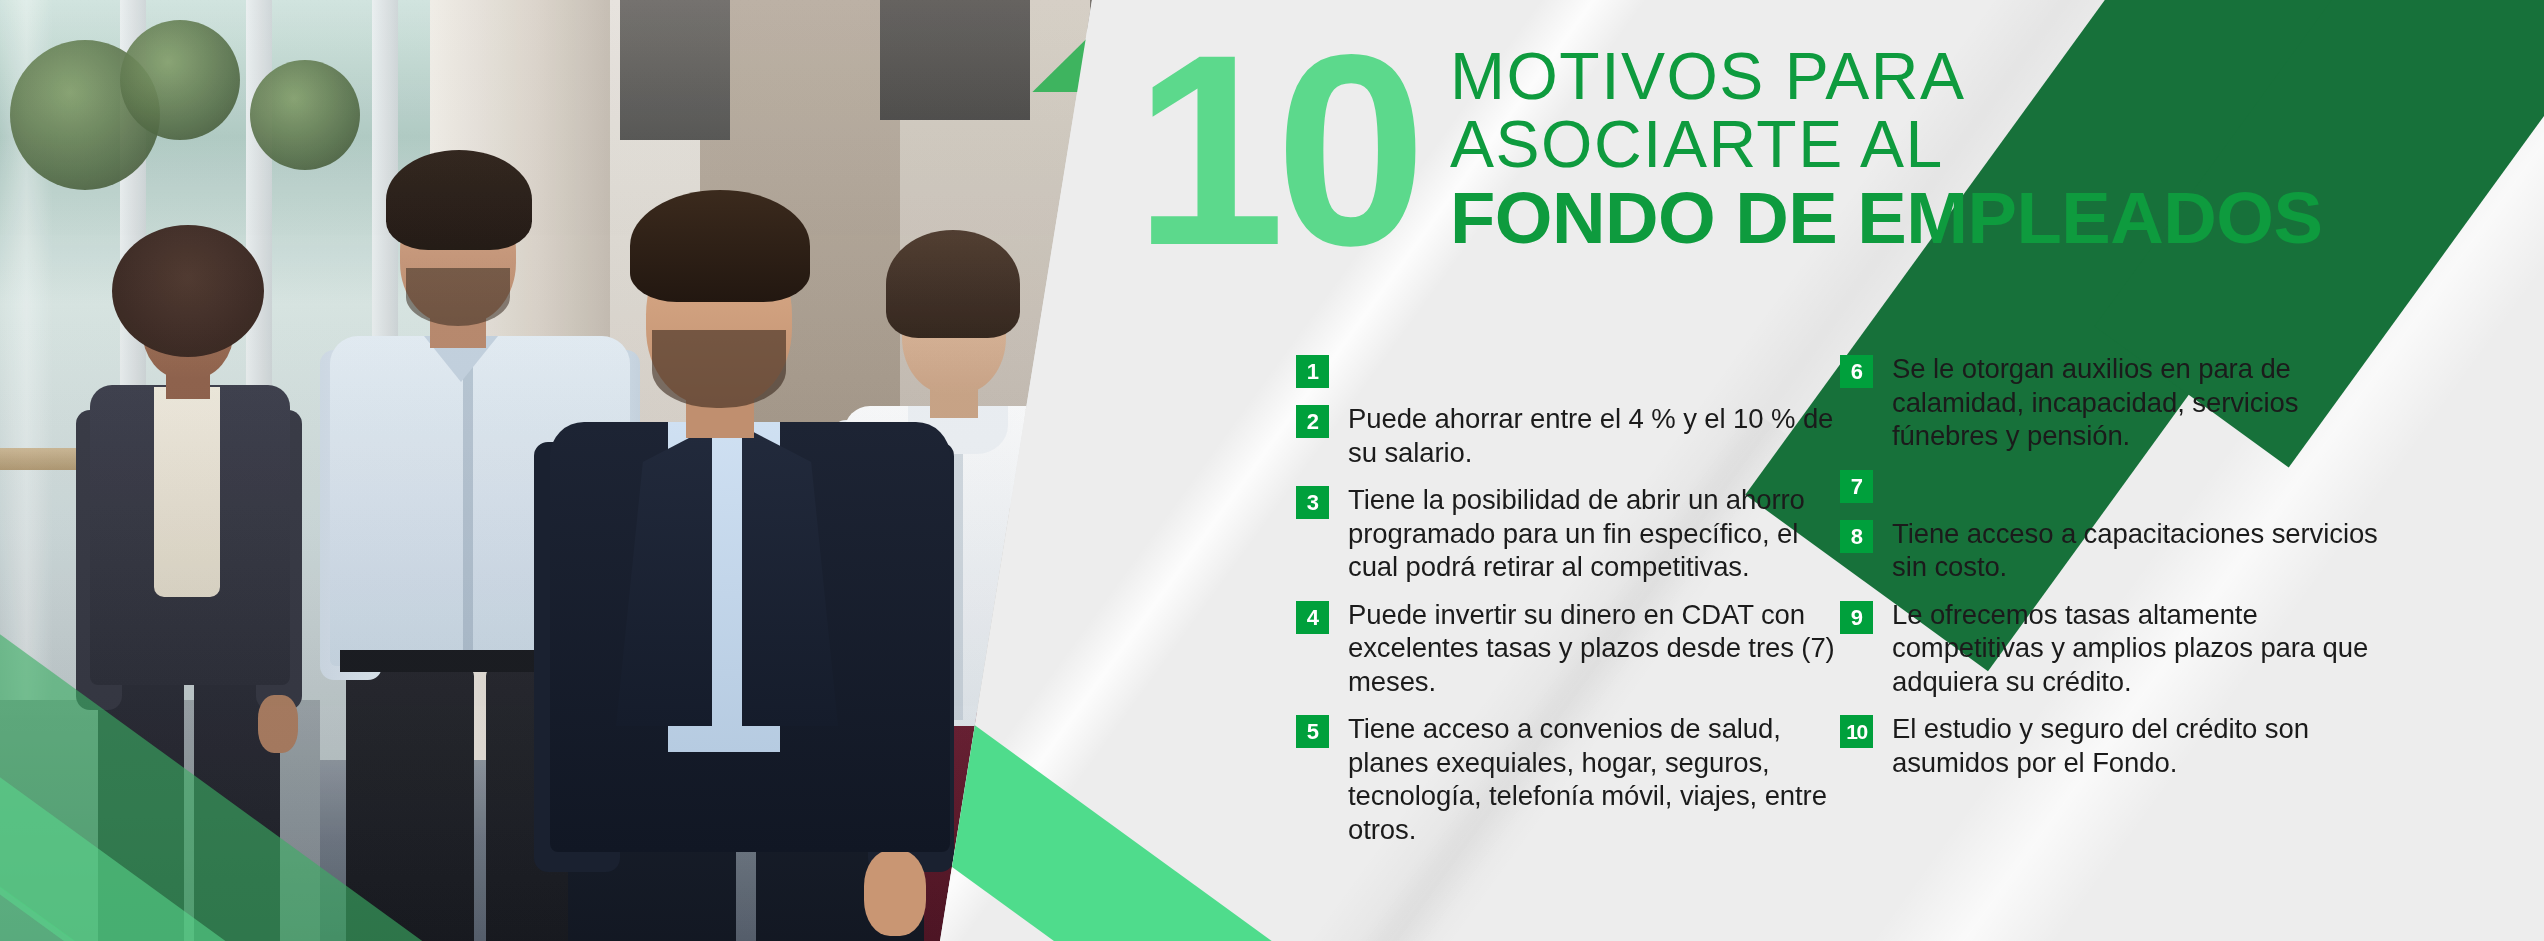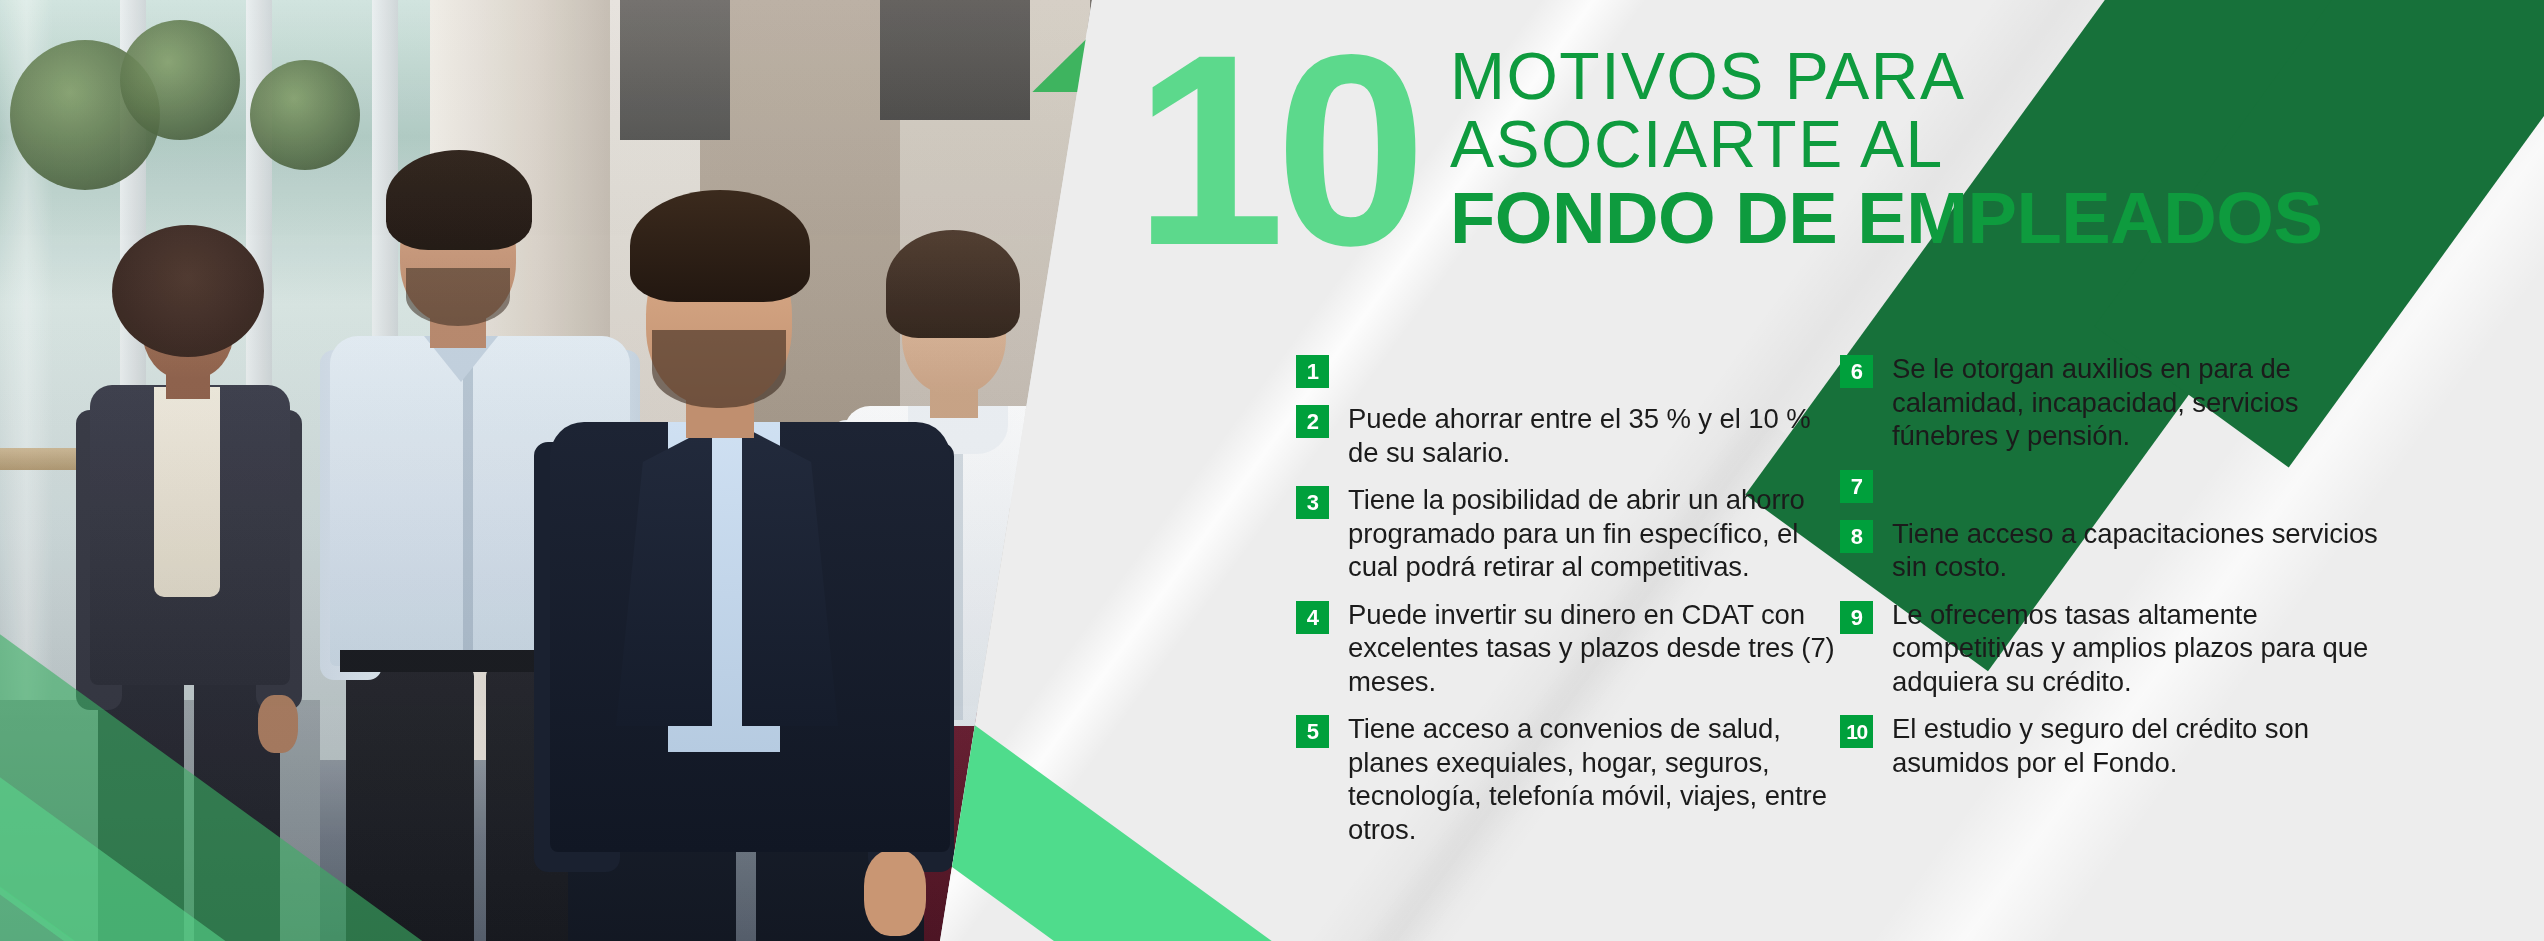--- a/index.html
+++ b/index.html
@@ -514,21 +514,21 @@
   </div>
 
   <div class="cols">
 
     <div class="col left">
       <div class="item">
         <div class="badge">1</div>
       </div>
       <div class="item">
         <div class="badge">2</div>
-        <div class="item-text">Puede ahorrar entre el 35 % y el 10 % de su salario.</div>
+        <div class="item-text">Puede ahorrar entre el 4 % y el 10 % de su salario.</div>
       </div>
       <div class="item">
         <div class="badge">3</div>
         <div class="item-text">Tiene la posibilidad de abrir un ahorro programado para un fin específico, el cual podrá retirar al competitivas.</div>
       </div>
       <div class="item">
         <div class="badge">4</div>
         <div class="item-text">Puede invertir su dinero en CDAT con excelentes tasas y plazos desde tres (7) meses.</div>
       </div>
       <div class="item">

